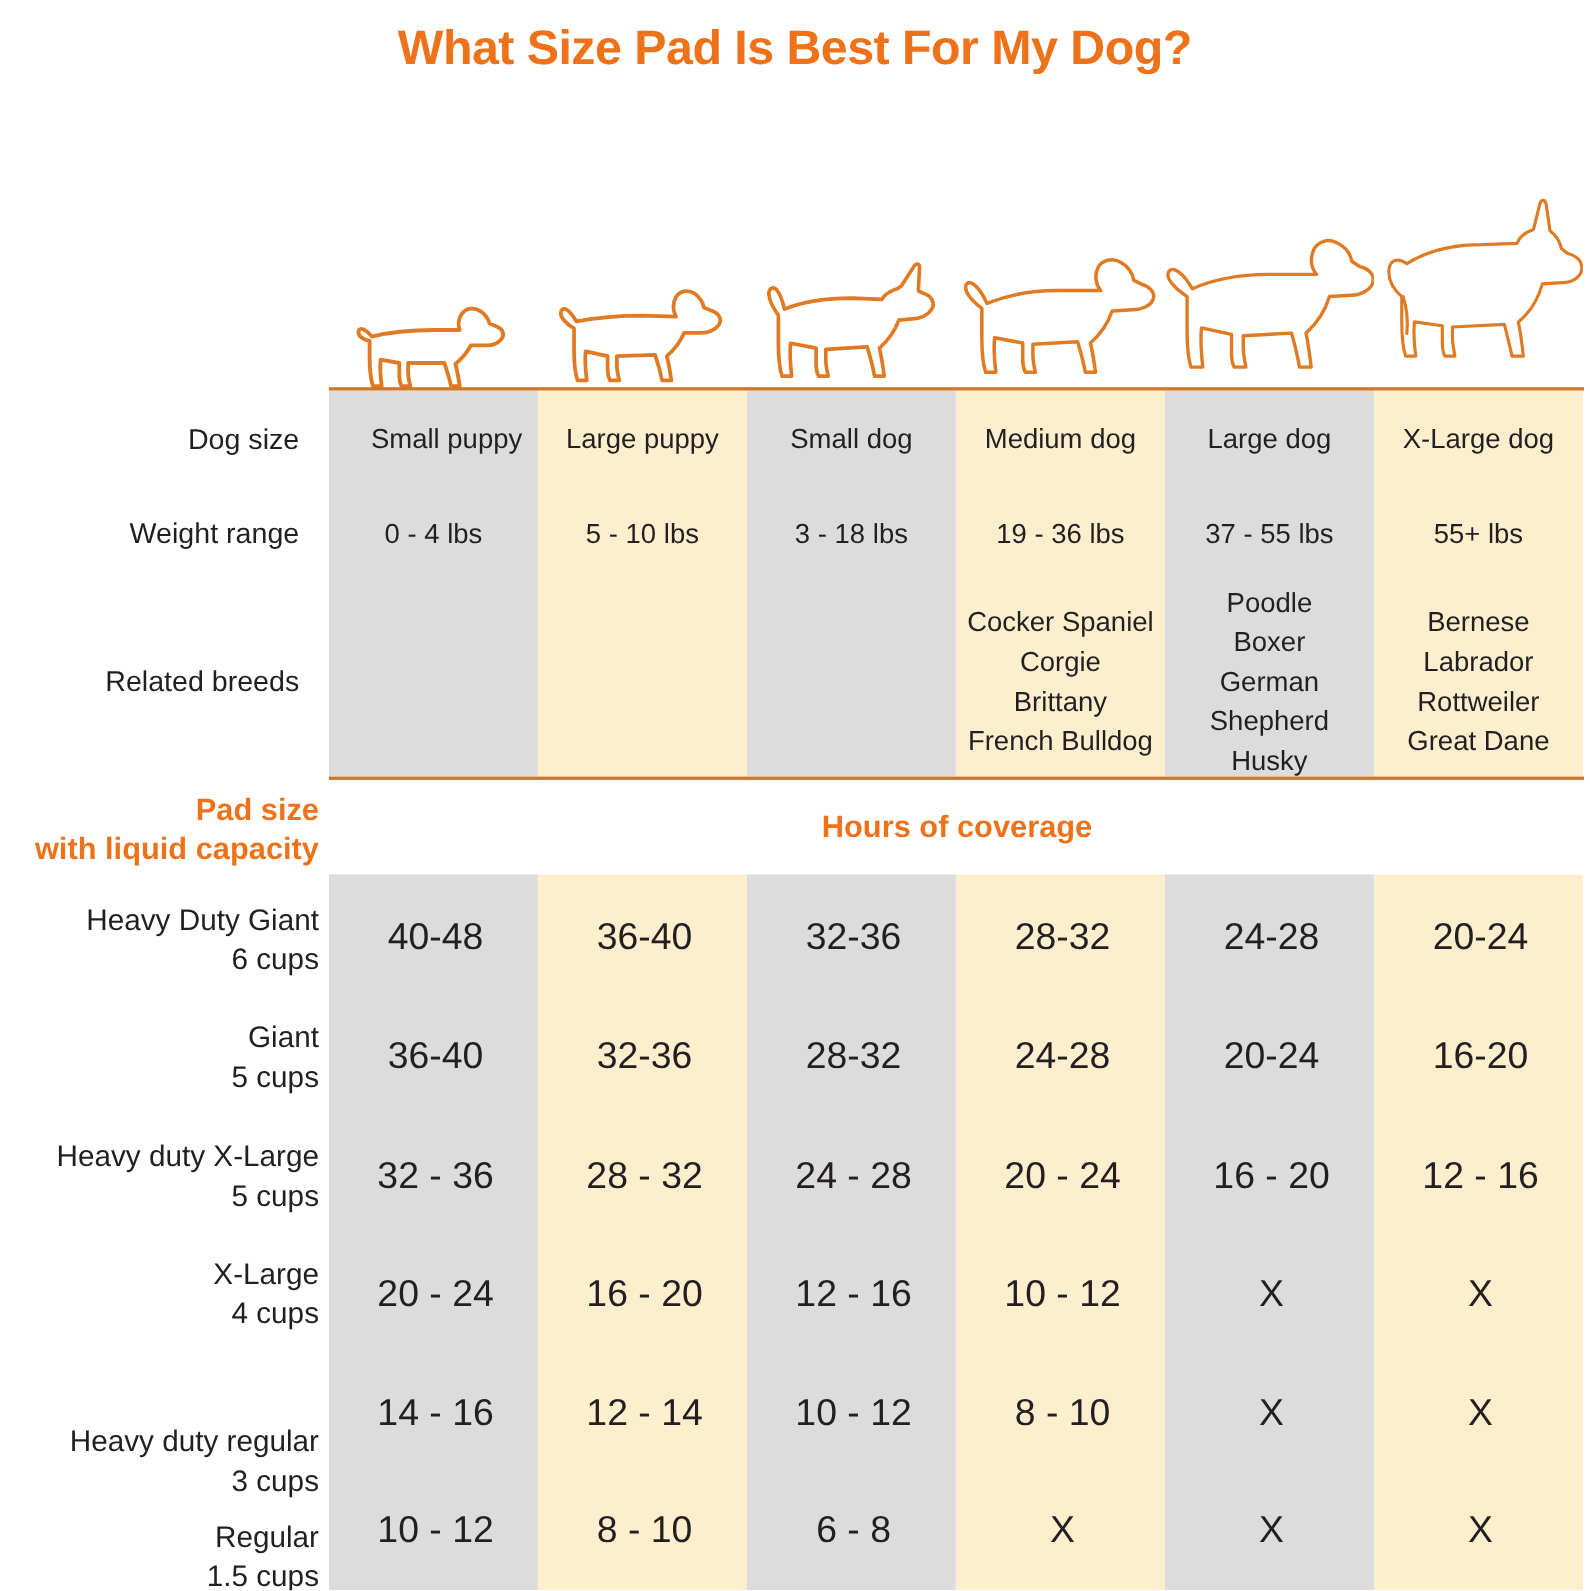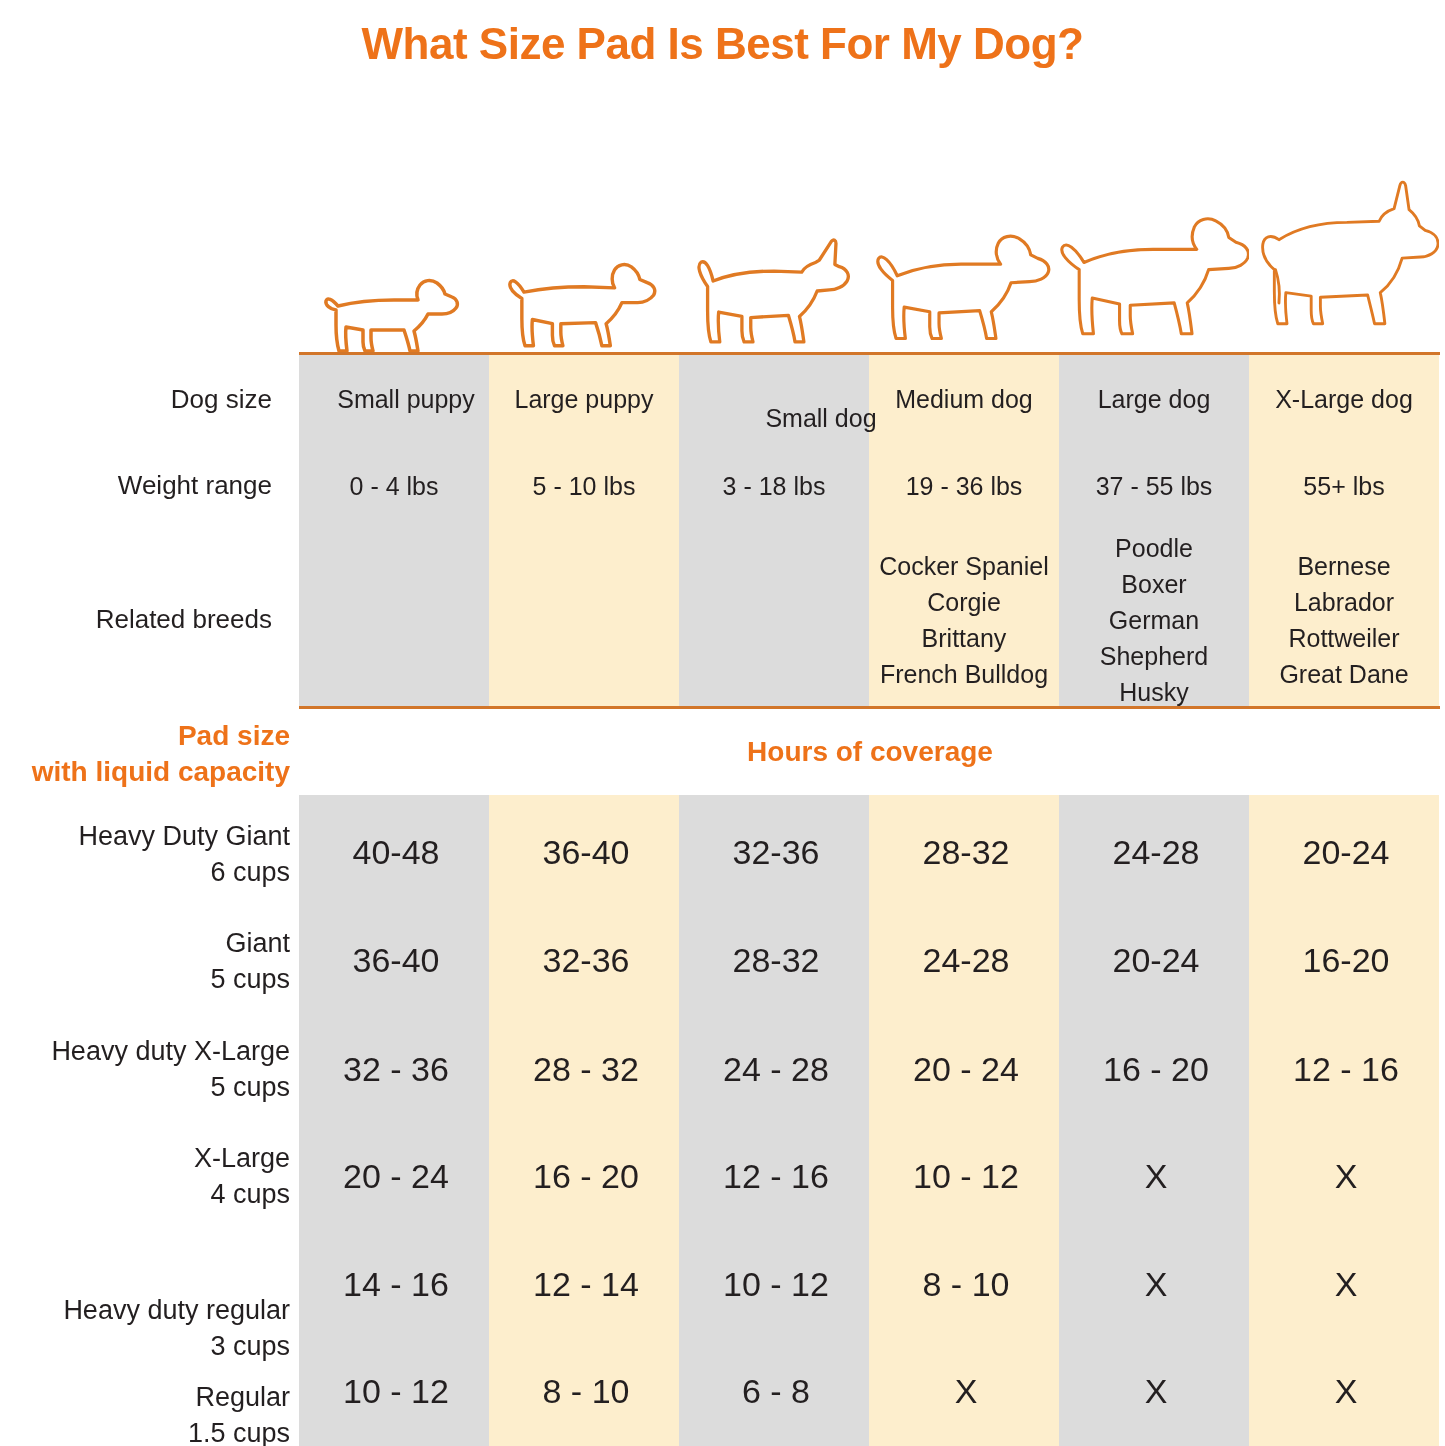--- a/index.html
+++ b/index.html
@@ -212,21 +212,21 @@
     <div class="col-shade shade-gray" style="left:1059px;"></div>
     <div class="col-shade shade-cream" style="left:1249px;"></div>
   </div>
 
   <div class="rule-orange" id="rule-top"></div>
   <div class="rule-orange" id="rule-mid"></div>
 
   <div class="row-label" style="top:383px;">Dog size</div>
   <div class="cell" style="left:299px;top:383px;padding-left:12px;">Small puppy</div>
   <div class="cell" style="left:489px;top:383px;">Large puppy</div>
-  <div class="cell" style="left:679px;top:402px;padding-left:47px;">Small dog</div>
+  <div class="cell" style="left:679px;top:383px;">Small dog</div>
   <div class="cell" style="left:869px;top:383px;">Medium dog</div>
   <div class="cell" style="left:1059px;top:383px;">Large dog</div>
   <div class="cell" style="left:1249px;top:383px;">X-Large dog</div>
 
   <div class="row-label" style="top:469px;">Weight range</div>
   <div class="cell" style="left:299px;top:470px;">0 - 4 lbs</div>
   <div class="cell" style="left:489px;top:470px;">5 - 10 lbs</div>
   <div class="cell" style="left:679px;top:470px;">3 - 18 lbs</div>
   <div class="cell" style="left:869px;top:470px;">19 - 36 lbs</div>
   <div class="cell" style="left:1059px;top:470px;">37 - 55 lbs</div>

